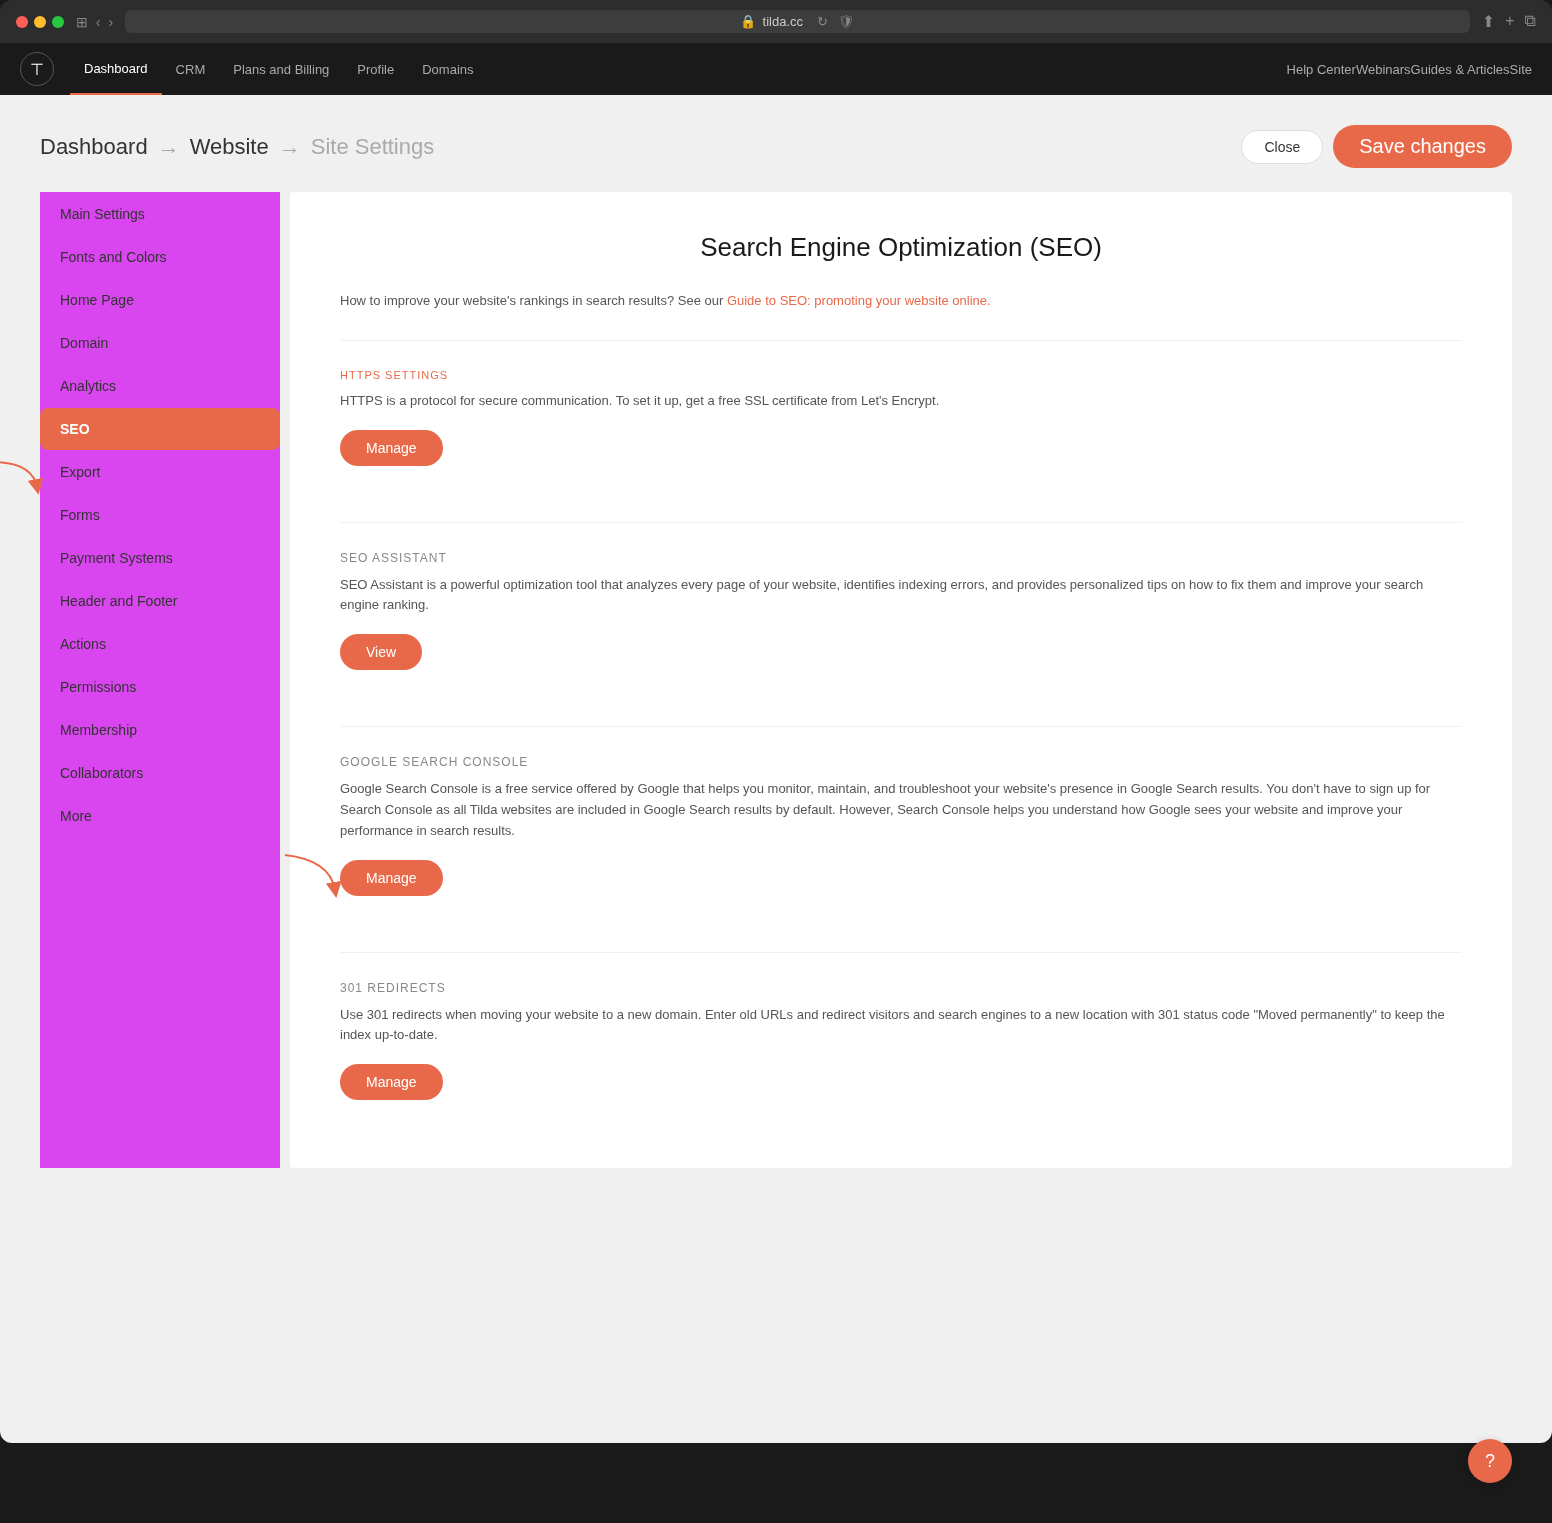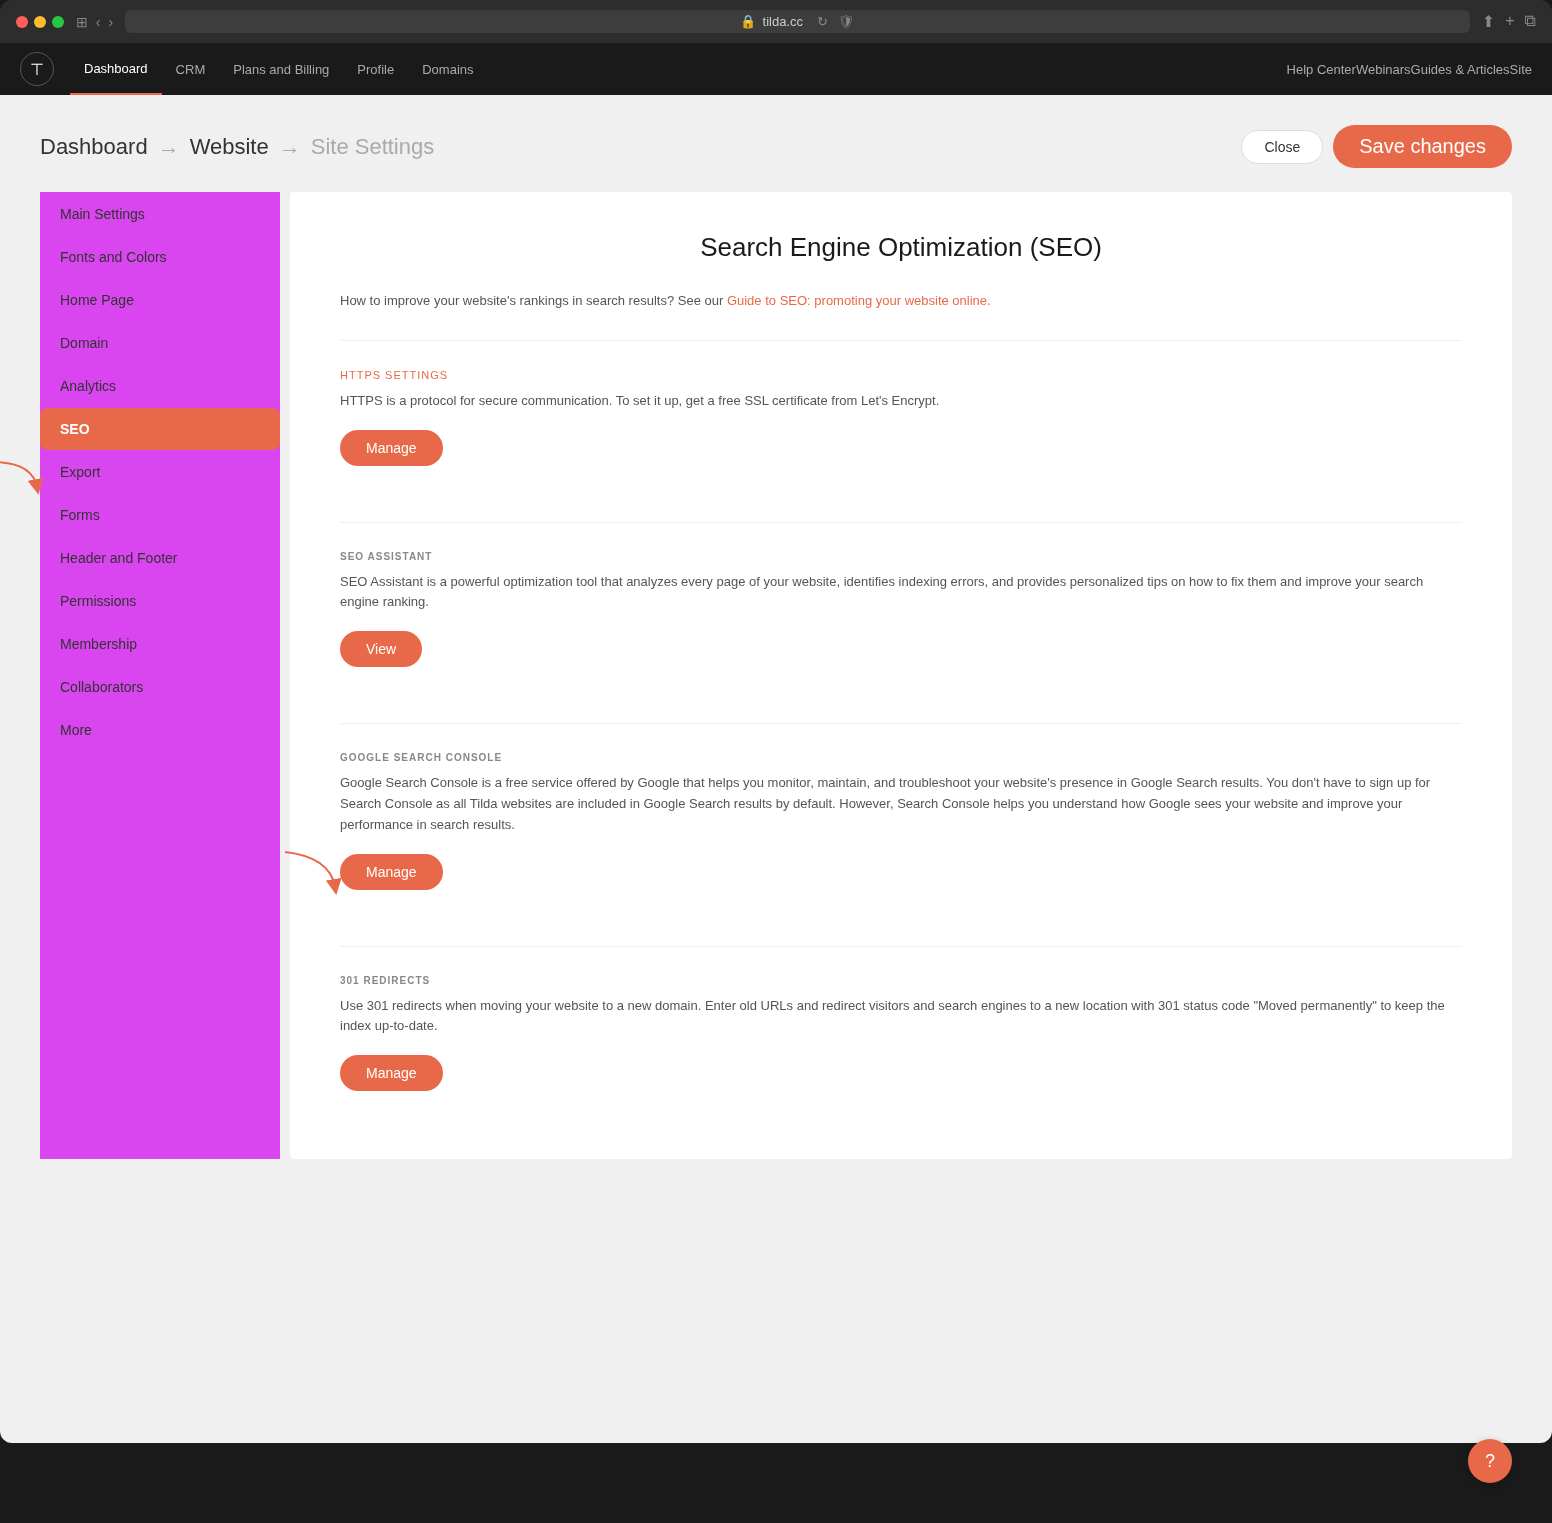--- a/index.html
+++ b/index.html
@@ -188,26 +188,26 @@
     }
     .section-label {
       font-size: 11px;
       color: #e8694a;
       letter-spacing: 1px;
       text-transform: uppercase;
       margin-bottom: 10px;
       font-weight: 500;
     }
     .section-label-dark {
-      font-size: 10px;
+      font-size: 12px;
       color: #888;
       letter-spacing: 1px;
       text-transform: uppercase;
       margin-bottom: 10px;
-      font-weight: 700;
+      font-weight: 400;
     }
     .section-desc {
       font-size: 13px;
       color: #555;
       line-height: 1.6;
       margin-bottom: 18px;
     }
     .btn-action {
       background: #e8694a;
       border: none;
@@ -312,21 +312,23 @@
         </svg>
 
         <div class="sidebar-item">Main Settings</div>
         <div class="sidebar-item">Fonts and Colors</div>
         <div class="sidebar-item">Home Page</div>
         <div class="sidebar-item">Domain</div>
         <div class="sidebar-item">Analytics</div>
         <div class="sidebar-item active">SEO</div>
         <div class="sidebar-item">Export</div>
         <div class="sidebar-item">Forms</div>
+        <div class="sidebar-item">Payment Systems</div>
         <div class="sidebar-item">Header and Footer</div>
+        <div class="sidebar-item">Actions</div>
         <div class="sidebar-item">Permissions</div>
         <div class="sidebar-item">Membership</div>
         <div class="sidebar-item">Collaborators</div>
         <div class="sidebar-item">More</div>
       </div>
 
       <div class="content-area">
         <h1 class="content-title">Search Engine Optimization (SEO)</h1>
 
         <p class="content-intro">

